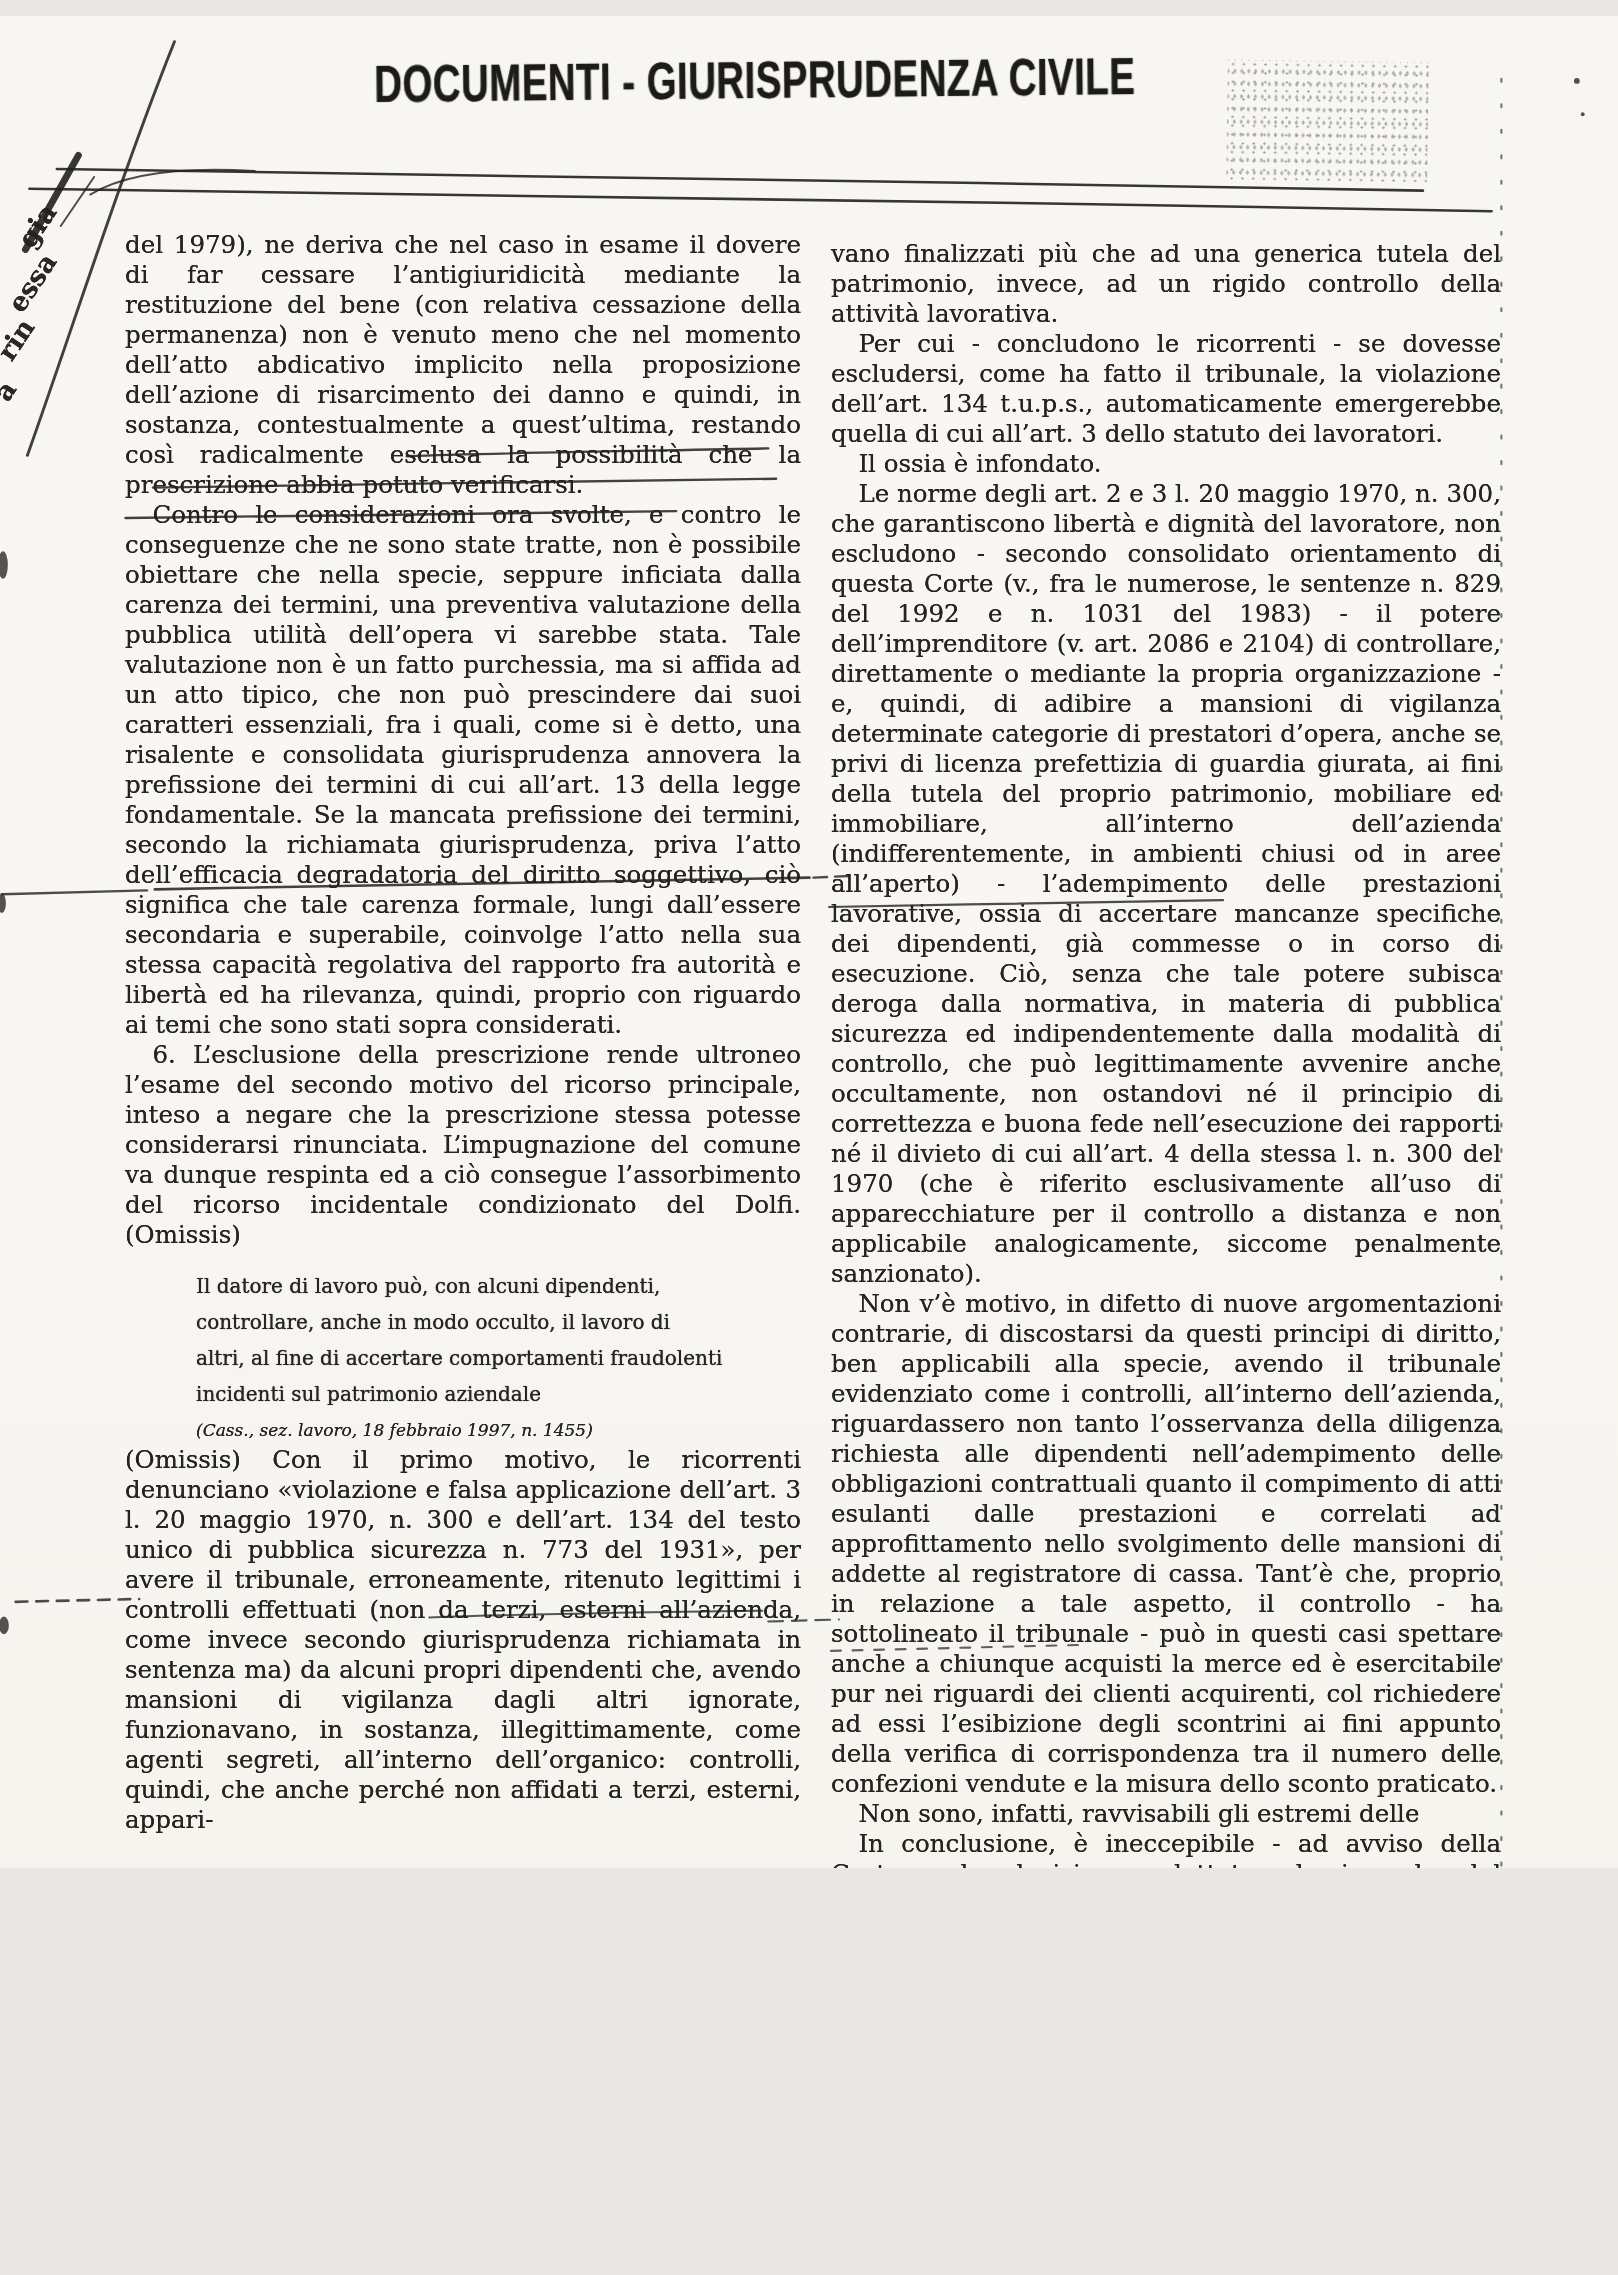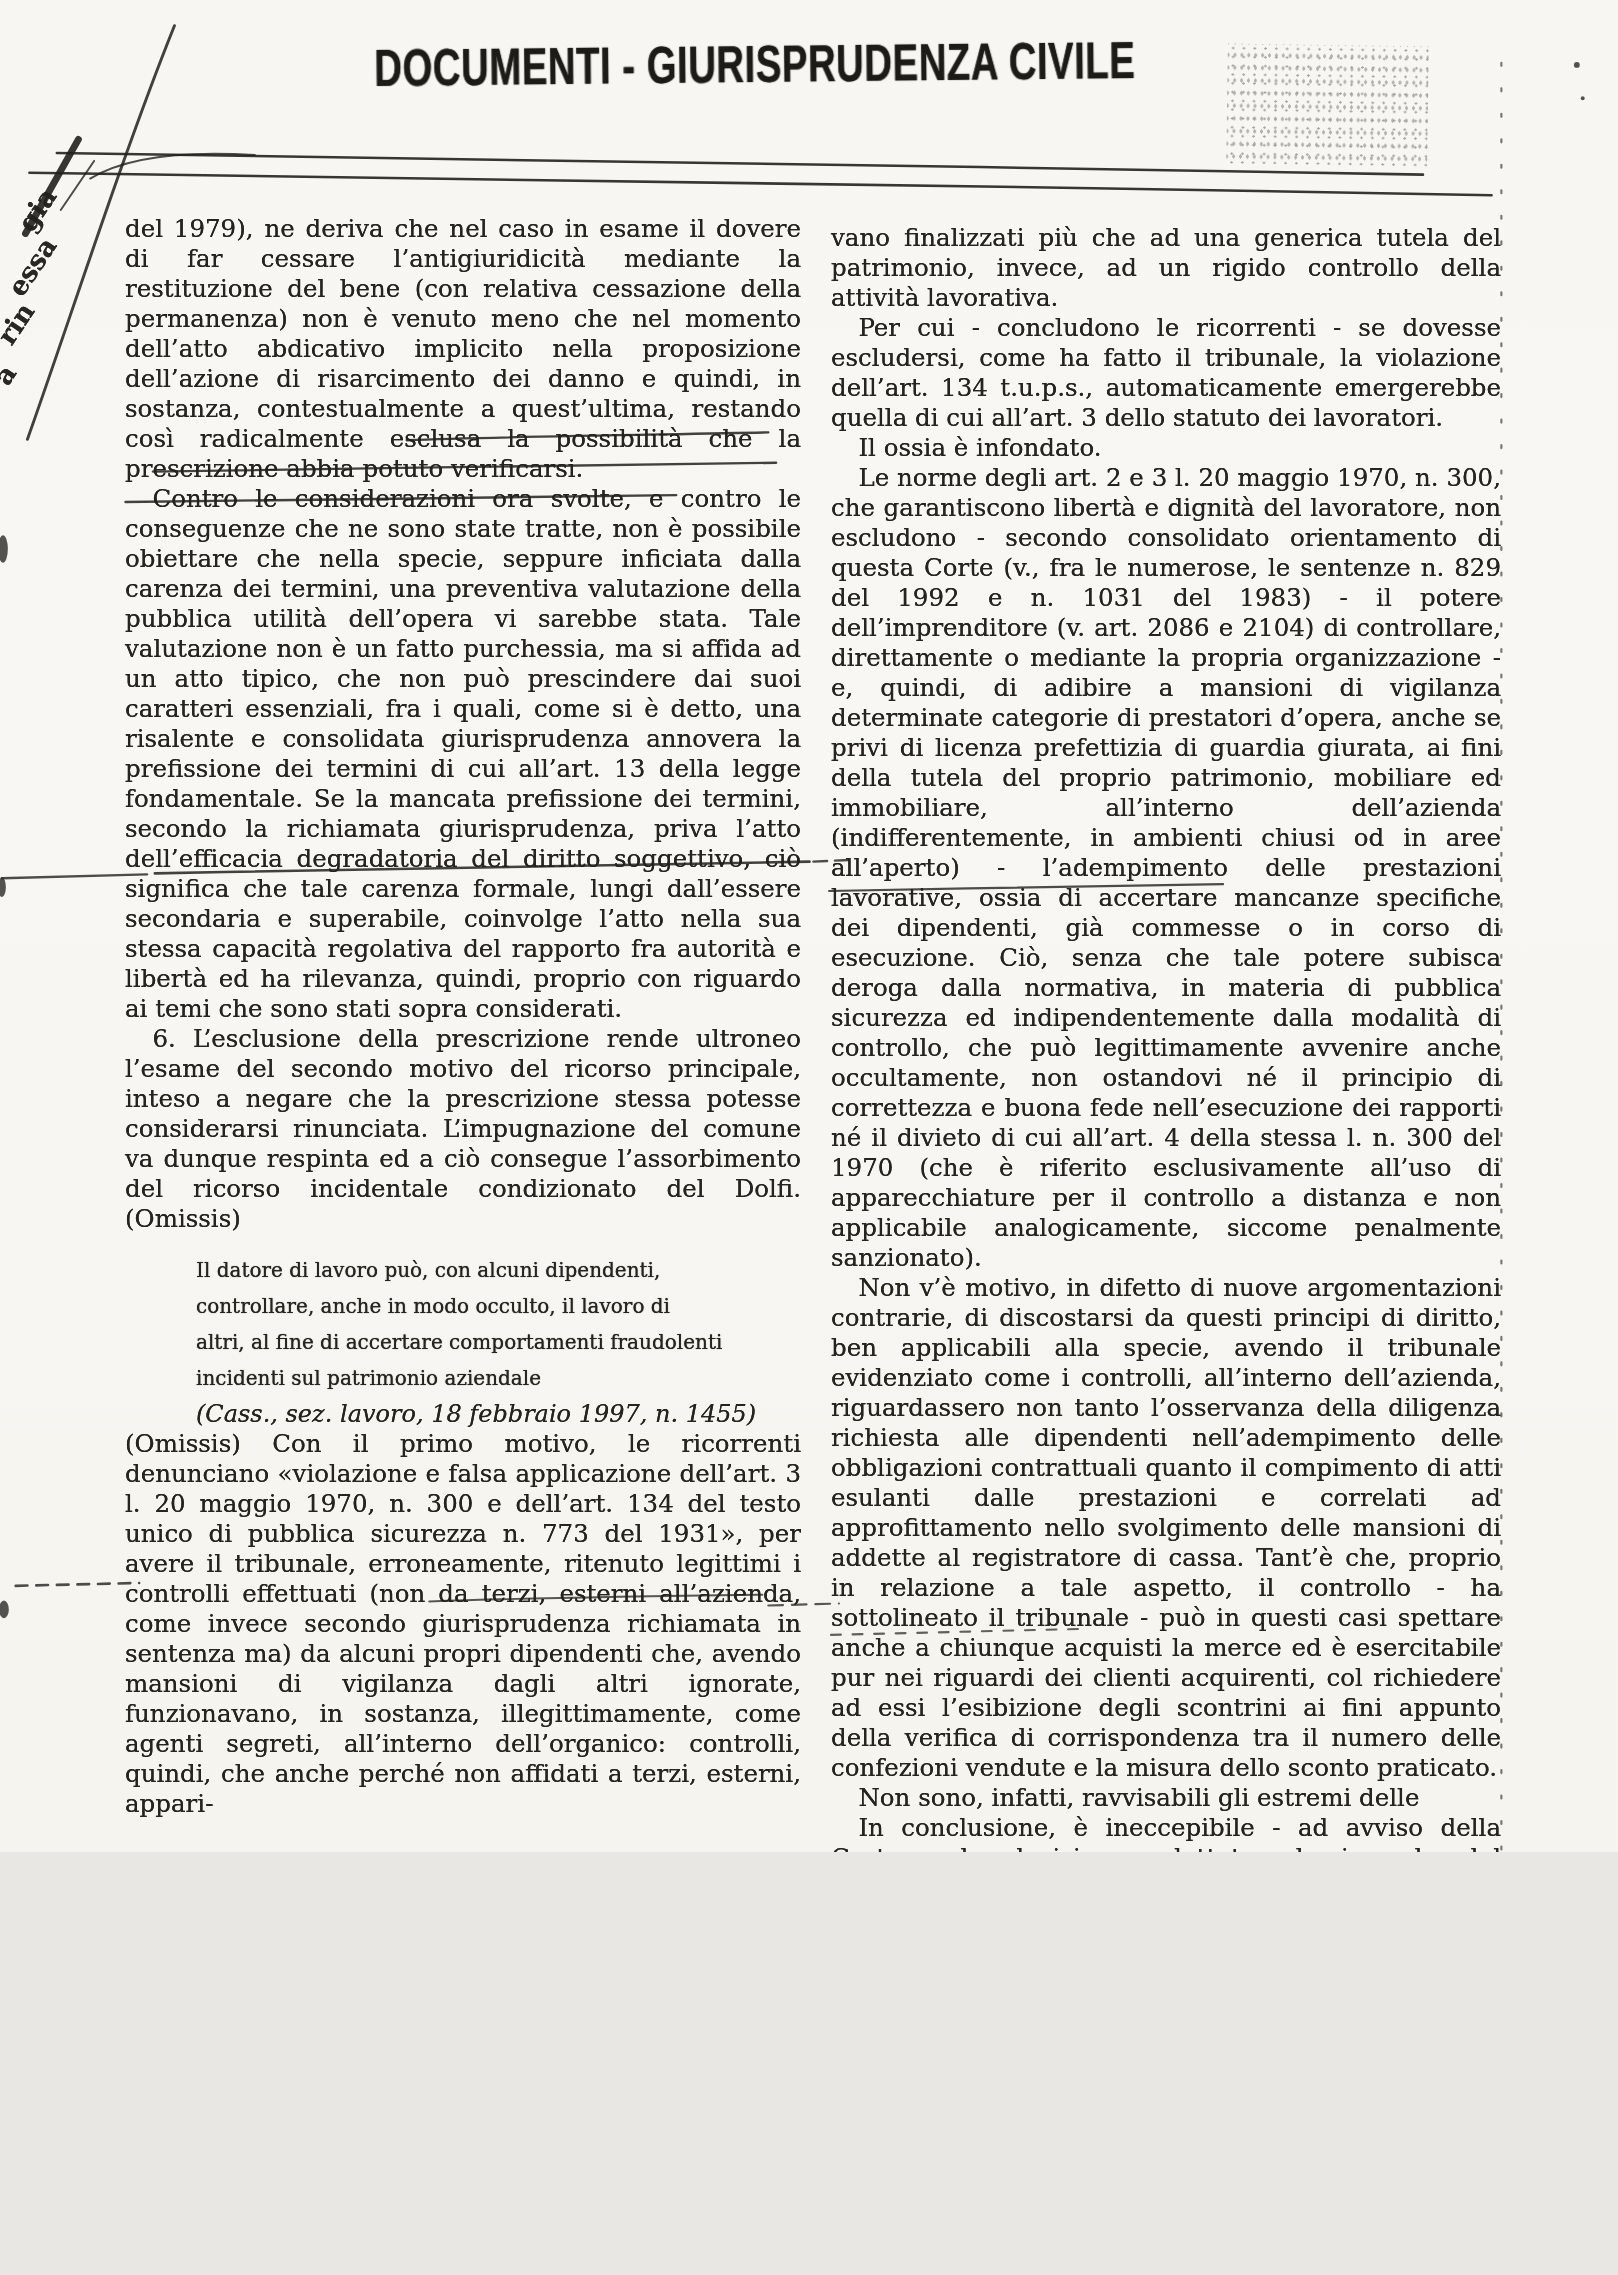--- a/index.html
+++ b/index.html
@@ -1,17 +1,17 @@
 <!DOCTYPE html>
 <html><head>
 <meta charset="utf-8">
 <style>
   html,body { margin:0; padding:0; background:#e8e7e3; }
   .page {
-    position:relative; width:1618px; height:1852px; margin:0 auto;
+    position:relative; width:1618px; height:1852px; margin:16px auto;
     background:linear-gradient(180deg,#f7f6f2 0%,#f8f7f3 40%,#f5f4ef 100%);
     overflow:hidden;
     font-family:"DejaVu Serif","Liberation Serif",serif;
     color:#26241f;
   }
   .header-title {
     position:absolute; left:374px; top:39px; white-space:nowrap;
     font-family:"Liberation Sans","DejaVu Sans",sans-serif; font-weight:700;
     font-size:40px; letter-spacing:0.5px; color:#1c1b18;
     transform:rotate(-0.6deg) scale(0.96,1.3); transform-origin:left top;
@@ -26,21 +26,21 @@
     transform:rotate(.8deg);
   }
   .col { position:absolute; text-align:justify; font-size:24.5px; line-height:30px; }
   .col p { margin:0; text-indent:27.4px; text-shadow:0 0 0.6px currentColor; }
   .col p.noindent { text-indent:0; }
   .col-left  { left:125px; top:214px; width:676px; }
   .col-right { left:831px; top:223px; width:670px; }
   .case-heading { margin-top:53px; font-size:34px; line-height:41px; text-align:left; text-shadow:0 0 0.7px currentColor; }
   .case-ref { font-size:19.6px; letter-spacing:1px; vertical-align:5.9px; }
   .headnote { margin:17.6px 0 3.9px 71px; width:529px; font-size:20px; line-height:36px; text-align:left; text-shadow:0 0 0.8px currentColor; }
-  .citation { margin:3.9px 0 0 71px; font-style:italic; font-size:24px; text-align:left; text-shadow:0 0 0.5px currentColor; }
+  .citation { margin:3.9px 0 0 71px; font-style:italic; font-size:17px; text-align:left; text-shadow:0 0 0.5px currentColor; }
   .after-heading { margin-top:43px; }
   .footer-num {
     position:absolute; left:123px; top:2080px;
     font-family:"Liberation Sans","DejaVu Sans",sans-serif; font-weight:700; font-size:39px;
     transform:scale(.95,1.25); transform-origin:left top; color:#171614; filter:blur(0.3px);
   }
   .footer-journal {
     position:absolute; right:173px; top:2082px; white-space:nowrap;
     font-family:"Liberation Sans","DejaVu Sans",sans-serif; font-weight:700; font-size:32px;
     transform:scale(.98,1.22) rotate(.3deg); transform-origin:right top; color:#171614;

